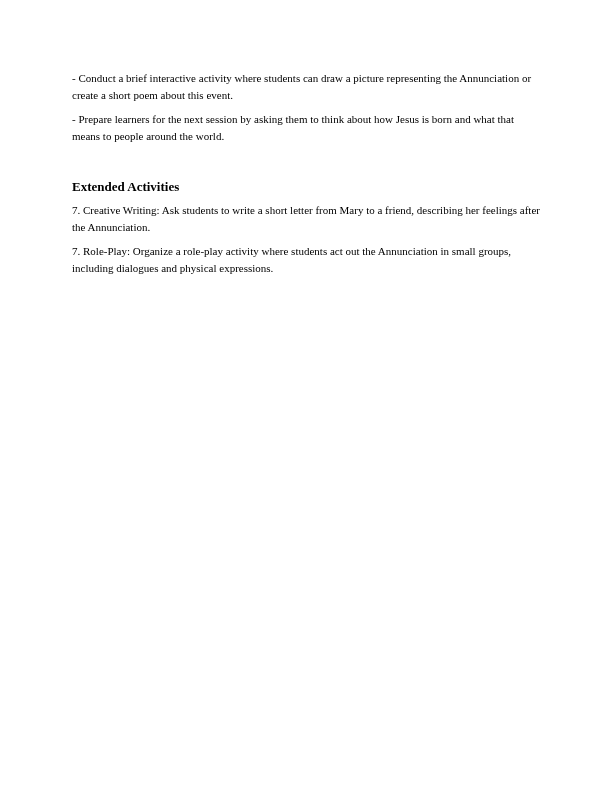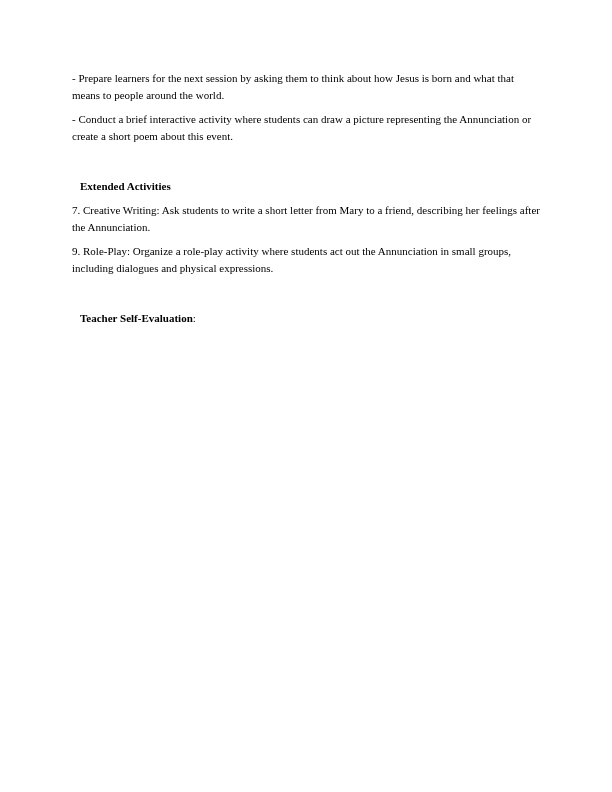--- a/index.html
+++ b/index.html
@@ -22,33 +22,32 @@
       width: 470px;
     }
     p {
       margin: 0;
       font-size: 11px;
       line-height: 17px;
     }
     .para { margin-bottom: 7px; }
     .heading {
       font-weight: bold;
-      font-size: 11px;
+      font-size: 13px;
       line-height: 17px;
-      margin: 8px;
+      margin: 0;
     }
     .h-extended { margin-top: 33px; margin-bottom: 7px; }
     .h-eval { margin-top: 33px; }
     .colon { font-weight: normal; }
   </style>
 </head>
 <body>
 
 <div class="page">
+  <p class="para">- Conduct a brief interactive activity where students can draw a picture representing the Annunciation or create a short poem about this event.</p>
   <p class="para">- Prepare learners for the next session by asking them to think about how Jesus is born and what that means to people around the world.</p>
-  <p class="para">- Conduct a brief interactive activity where students can draw a picture representing the Annunciation or create a short poem about this event.</p>
 
   <p class="heading h-extended">Extended Activities</p>
   <p class="para">7. Creative Writing: Ask students to write a short letter from Mary to a friend, describing her feelings after the Annunciation.</p>
-  <p class="para">9. Role-Play: Organize a role-play activity where students act out the Annunciation in small groups, including dialogues and physical expressions.</p>
+  <p class="para">7. Role-Play: Organize a role-play activity where students act out the Annunciation in small groups, including dialogues and physical expressions.</p>
 
-  <p class="heading h-eval"><span>Teacher Self-Evaluation</span><span class="colon">:</span></p>
 </div>
 
 </body></html>

